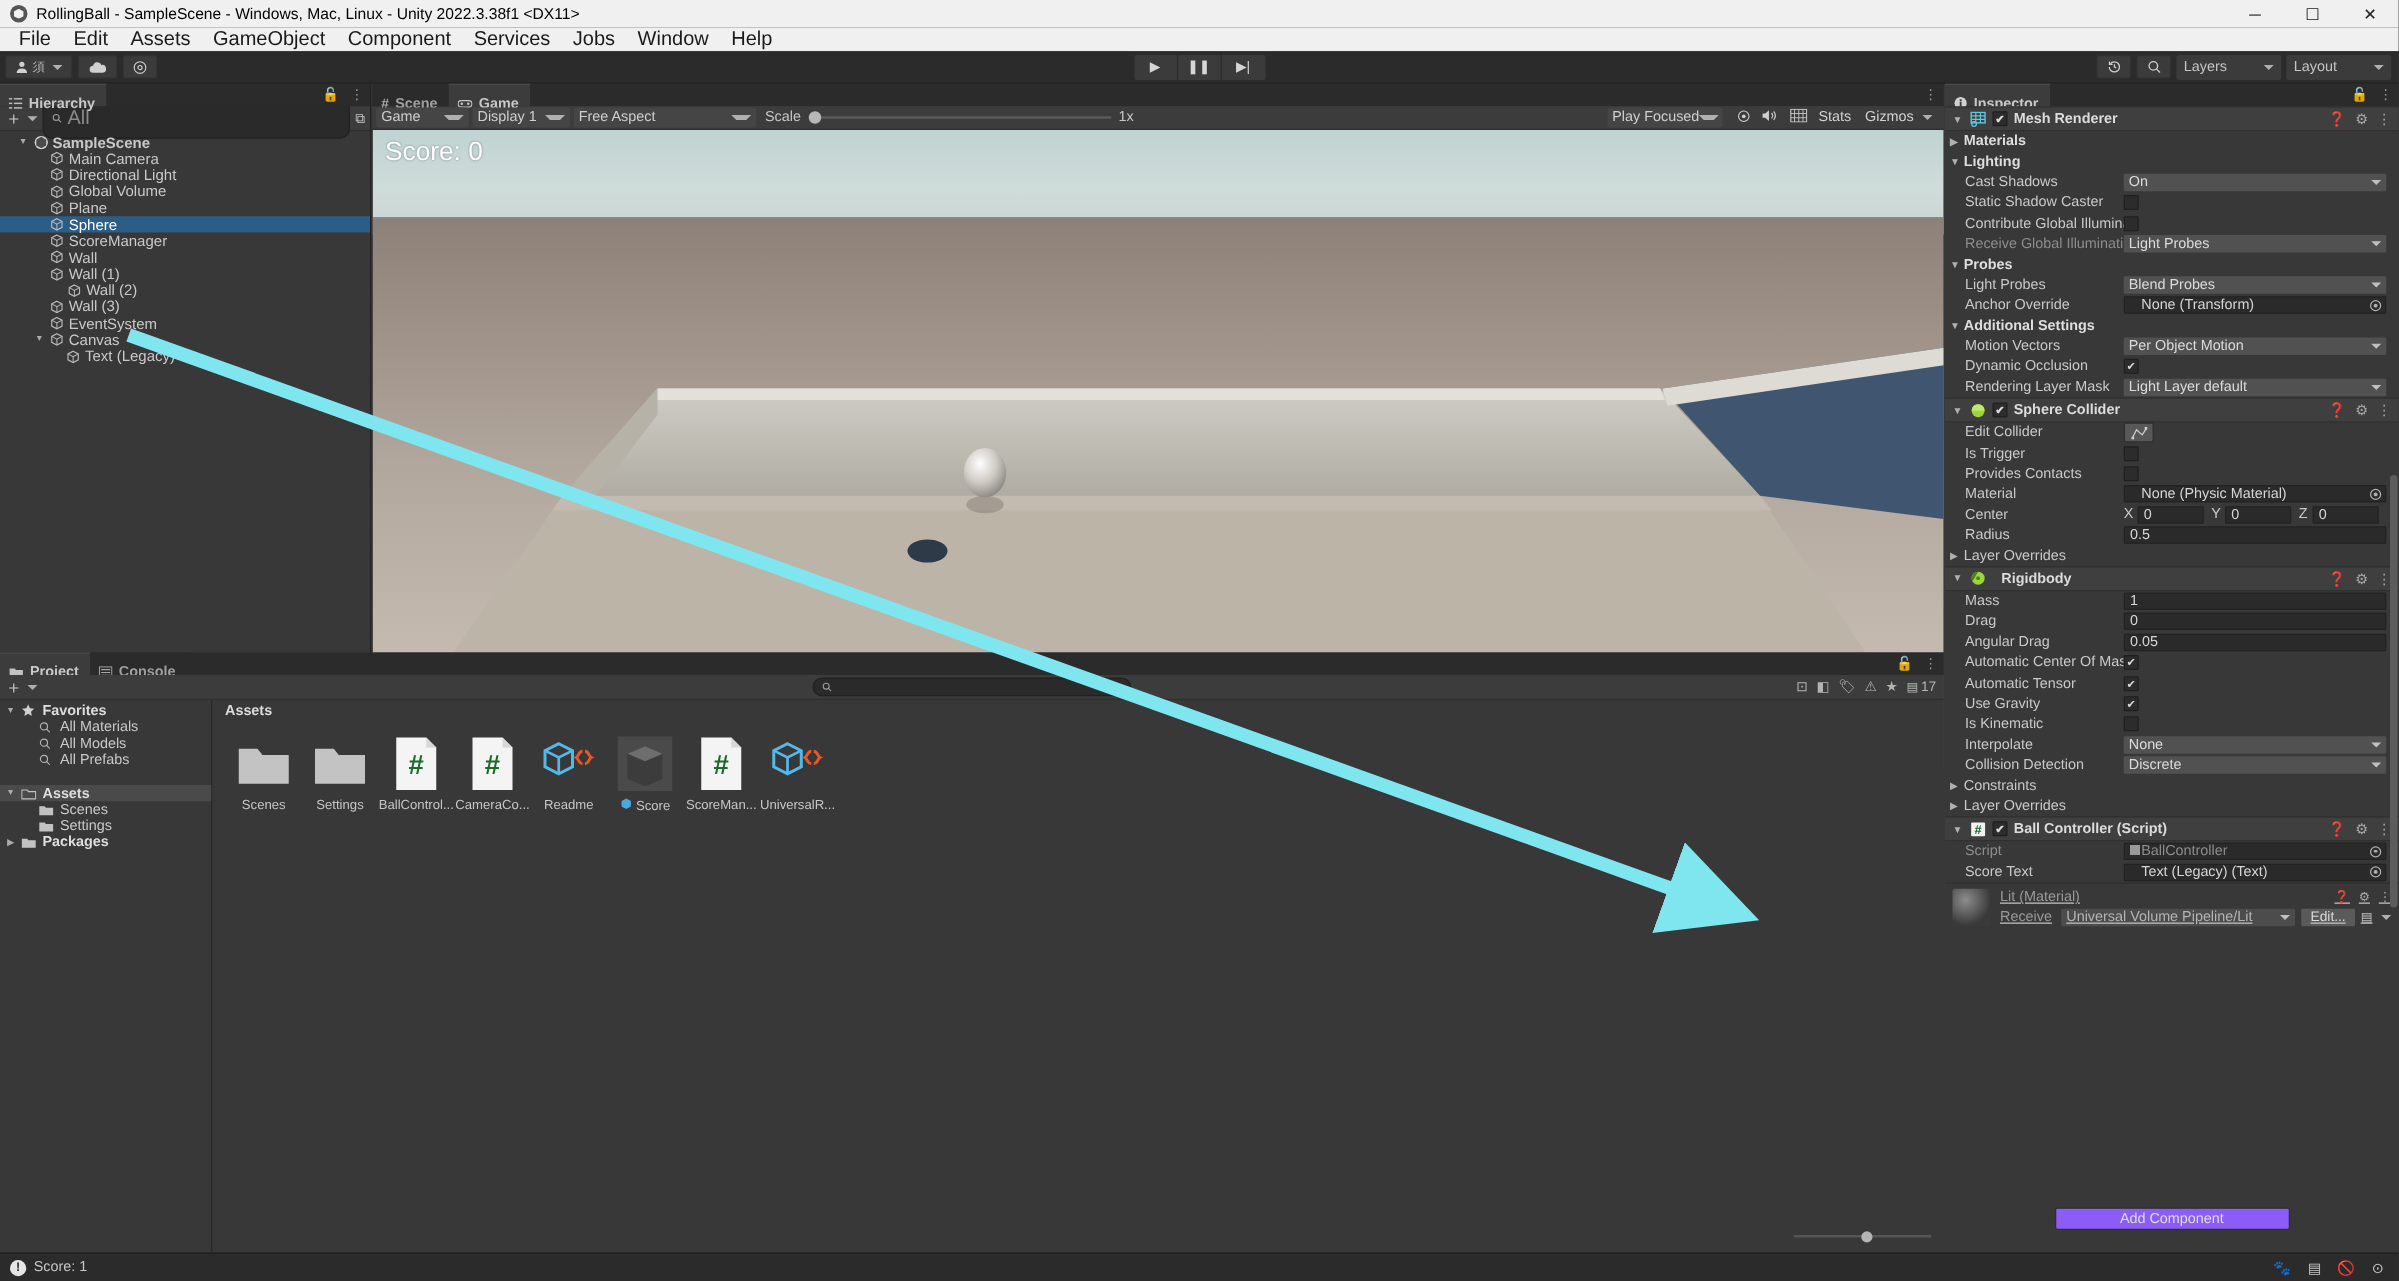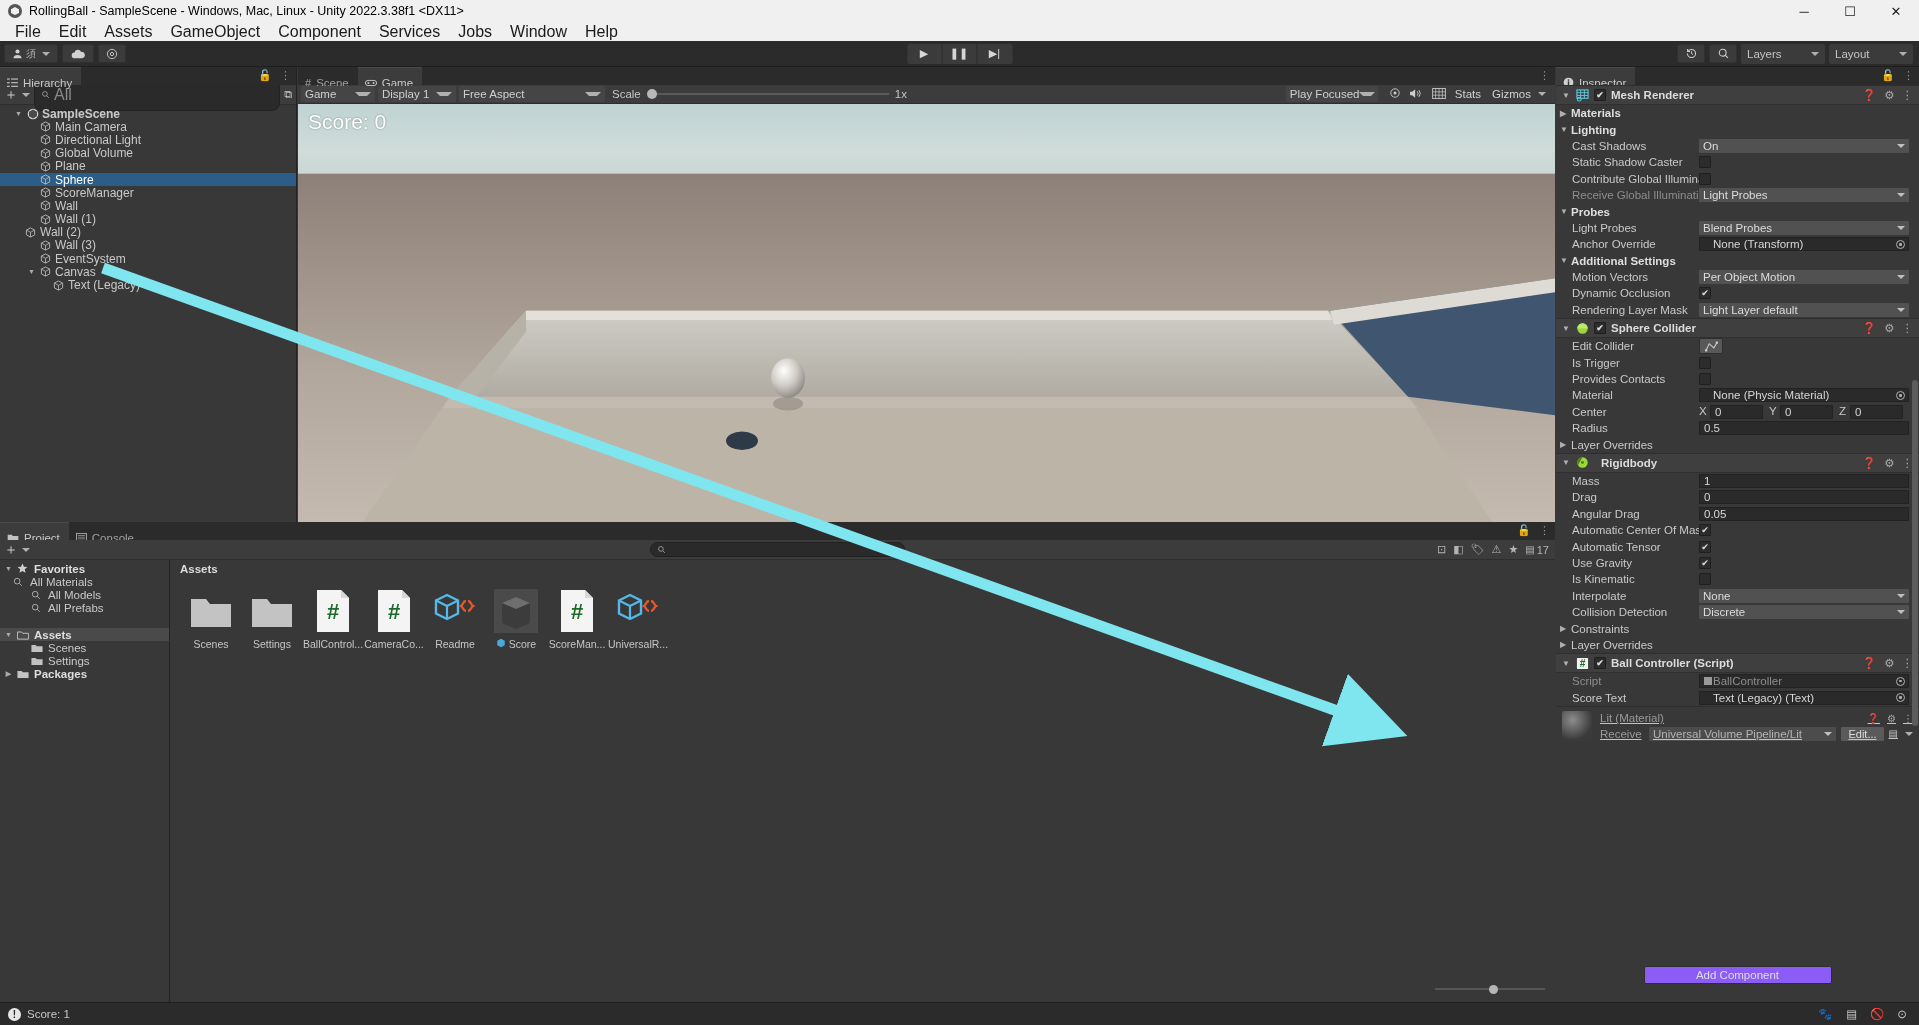--- a/index.html
+++ b/index.html
@@ -48,21 +48,21 @@
     justify-content:space-between; padding:0 6px; color:#c4c4c4; font-size:11.5px; min-width:84px;}
   .caret{ width:0;height:0;border-left:4px solid transparent;border-right:4px solid transparent;
     border-top:4px solid #b0b0b0; margin-left:6px; }
   
   #main{ position:absolute; top:67px; left:0; right:0; bottom:23px; }
   .panel{ position:absolute; background:#383838; }
   .panel-tabbar{ height:18px; background:#2b2b2b; display:flex; align-items:flex-end;
     position:relative; }
   .ptab{ height:18px; background:#3c3c3c; color:#c8c8c8; font-size:11.5px;
     display:flex; align-items:center; padding:12px 9px 0 7px; gap:5px;
-    border-top:1px solid #4a4a4a;}
+    border-top:1px solid #4a4a4a;font-weight:bold;}
   .ptab.inactive{ background:#2b2b2b; border-top:1px solid transparent; color:#a0a0a0;}
   .ptab-icons{ position:absolute; right:5px; top:2px; display:flex; gap:8px; color:#9a9a9a; font-size:11px;}
 
   
   #hierarchy{ left:0; top:0; width:297px; bottom:387px; background:#383838;
     border-right:1px solid #232323; }
   #hier-toolbar{ height:20px; background:#3c3c3c; display:flex; align-items:center; gap:4px;
     padding:0 4px; border-bottom:1px solid #2e2e2e;}
   .plusbtn{ color:#c8c8c8; font-size:14px; display:flex; align-items:center; }
   #hier-search{ flex:1; height:32px; background:#2a2a2a; border:1px solid #212121;
@@ -362,21 +362,21 @@
         <div class="hrow" style="padding-left: 27px;">
           <span class="twisty"></span>
           <span class="cubeicon">
             <svg width="11" height="11" viewBox="0 0 12 12">
               <path d="M6 1l4.5 2.4v5.2L6 11 1.5 8.6V3.4z" fill="none" stroke="#b9b9b9" stroke-width="1"></path>
               <path d="M1.5 3.4L6 5.8l4.5-2.4M6 5.8V11" fill="none" stroke="#b9b9b9" stroke-width="0.9"></path>
             </svg>
           </span>
           <span>Wall (1)</span>
         </div>
-        <div class="hrow" style="padding-left: 12px;">
+        <div class="hrow" style="padding-left: 41px;">
           <span class="twisty"></span>
           <span class="cubeicon">
             <svg width="11" height="11" viewBox="0 0 12 12">
               <path d="M6 1l4.5 2.4v5.2L6 11 1.5 8.6V3.4z" fill="none" stroke="#b9b9b9" stroke-width="1"></path>
               <path d="M1.5 3.4L6 5.8l4.5-2.4M6 5.8V11" fill="none" stroke="#b9b9b9" stroke-width="0.9"></path>
             </svg>
           </span>
           <span>Wall (2)</span>
         </div>
         <div class="hrow" style="padding-left: 27px;">
@@ -587,21 +587,21 @@
       <div id="prj-tree">
           <div class="trow bold" style="padding-left: 4px;">
             <span class="tw">▼</span>
             <span style="display: inline-flex; width: 13px;">
               <svg width="11" height="11" viewBox="0 0 12 12">
                 <path d="M6 0.6l1.6 3.4 3.7.4-2.8 2.5.8 3.7L6 8.7 2.7 10.6l.8-3.7L.7 4.4l3.7-.4z" fill="#cfcfcf"></path>
               </svg>
             </span>
             <span>Favorites</span>
           </div>
-          <div class="trow" style="padding-left: 0;">
+          <div class="trow" style="padding-left: 18px;">
             <span class="tw"></span>
             <span style="display: inline-flex; width: 13px;">
               <svg width="10" height="10" viewBox="0 0 12 12">
                 <circle cx="5" cy="5" r="3.4" fill="none" stroke="#b4b4b4" stroke-width="1.1"></circle>
                 <line x1="7.6" y1="7.6" x2="10.6" y2="10.6" stroke="#b4b4b4" stroke-width="1.1"></line>
               </svg>
             </span>
             <span>All Materials</span>
           </div>
           <div class="trow" style="padding-left: 18px;">

